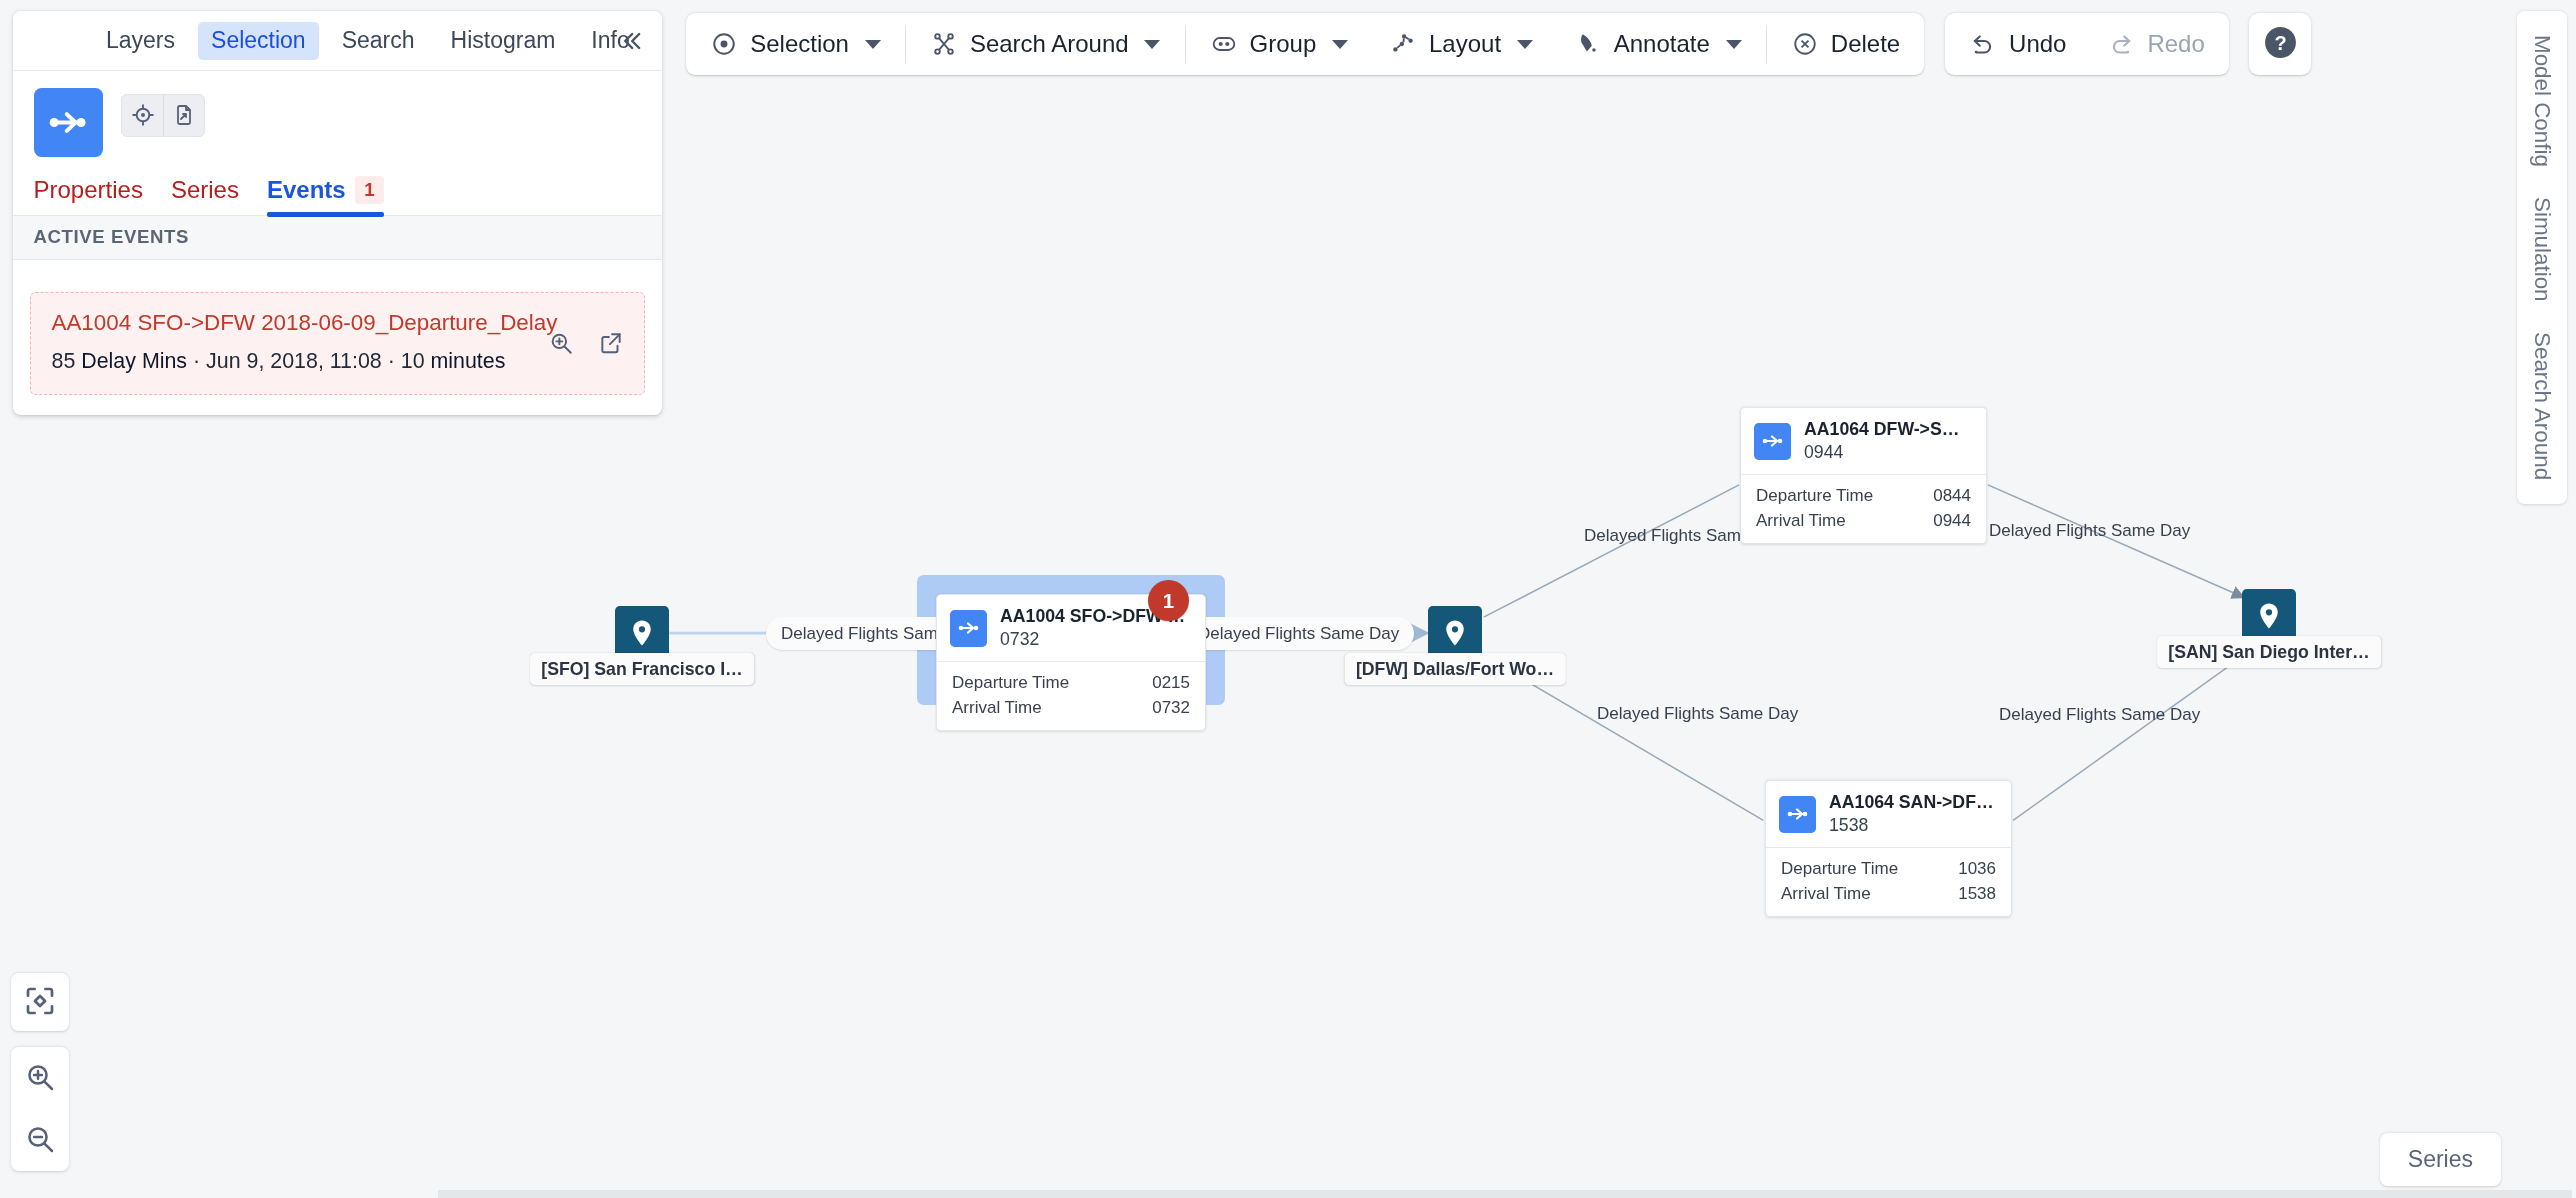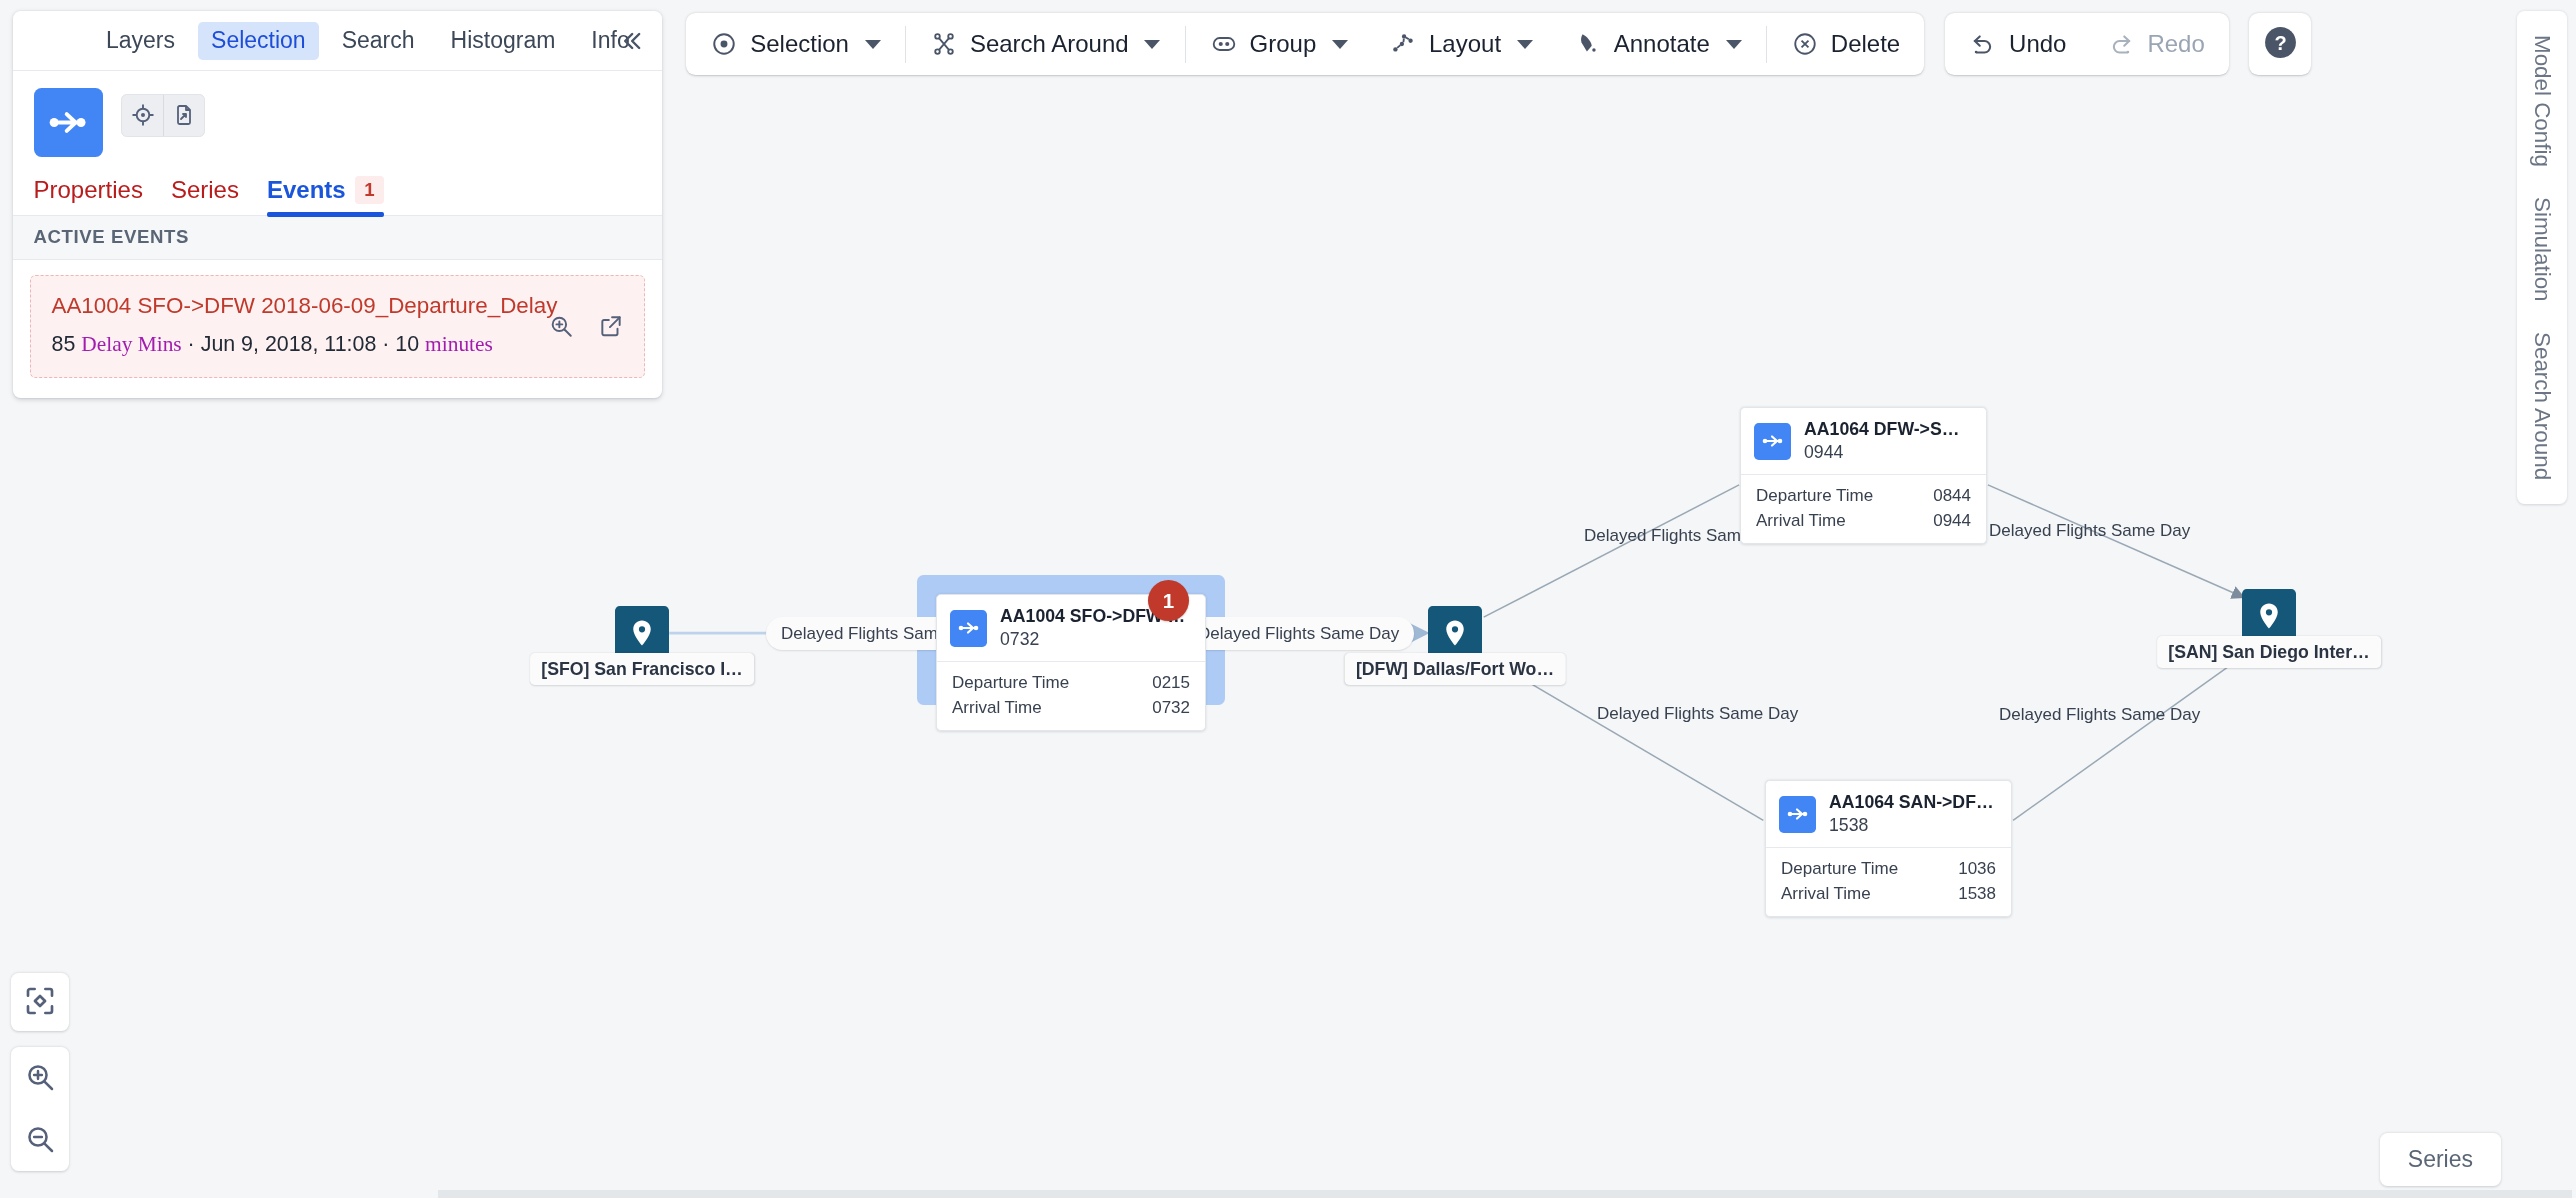--- a/index.html
+++ b/index.html
@@ -100,26 +100,26 @@
   }
   .count-badge { background: #fdecec; color: #c0392b; font-size: 18.6px; border-radius: 3.7px; padding: 2.8px 9.3px; }
 
   .section-label {
     font-size: 18.6px; font-weight: bold; letter-spacing: 0.6px; color: #5a6675;
     background: #f6f7f9; padding: 10.3px 20.5px; border-bottom: 0.9px solid #e6e9ed;
   }
   .events-body { padding: 15px 17px 20.5px 17px; }
   .event-card {
     border: 1.9px dashed #f0b6b6; background: #fdf1f1; border-radius: 5.6px;
-    padding: 17px 20.5px; position: relative; min-height: 103px; cursor: pointer;
+    padding: 17px 20.5px; position: relative; min-height: 103px; cursor: pointer; margin-top: 17px;
   }
   .event-title { font-size: 22.4px; color: #c0392b; }
   .event-sub { font-size: 21.4px; color: #222a35; margin-top: 13px; }
   .event-sub .strong { font-weight: 400; }
-  .event-sub .muted { color: #a21caf; font-family: Liberation Serif, serif; }
+  .event-sub .muted { color: #0f172a; }
   .event-icons { position: absolute; right: 20.5px; top: 50%; transform: translateY(-50%); display: flex; gap: 24px; }
   .event-icons span { cursor: pointer; color: #55607a; display:flex; }
 
   
   #right-rail {
     position: absolute; right: 9.3px; top: 11.2px; width: 50px;
     background: #fff; border-radius: 7.5px;
     box-shadow: 0 0.9px 2.8px rgba(16,24,40,.14);
     display: flex; flex-direction: column; align-items: center;
     padding: 24px 0 24px 0; gap: 30px; z-index: 40;

